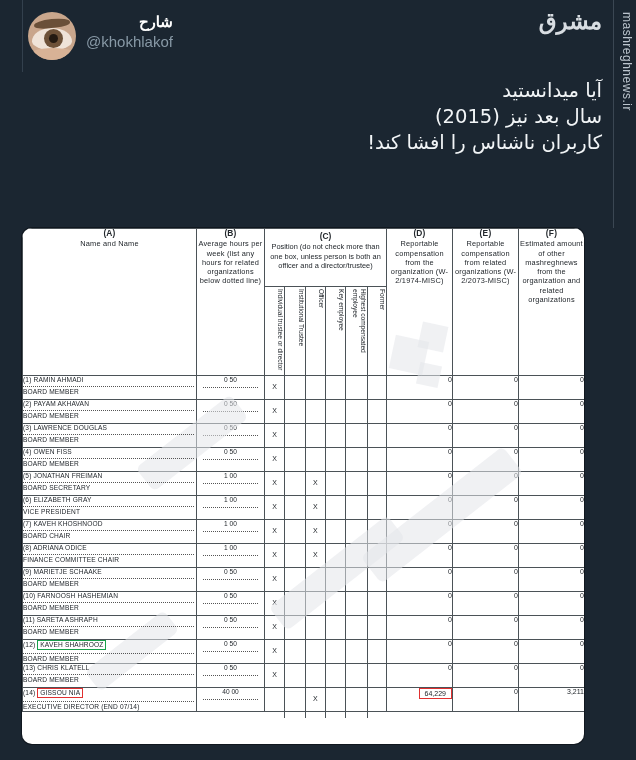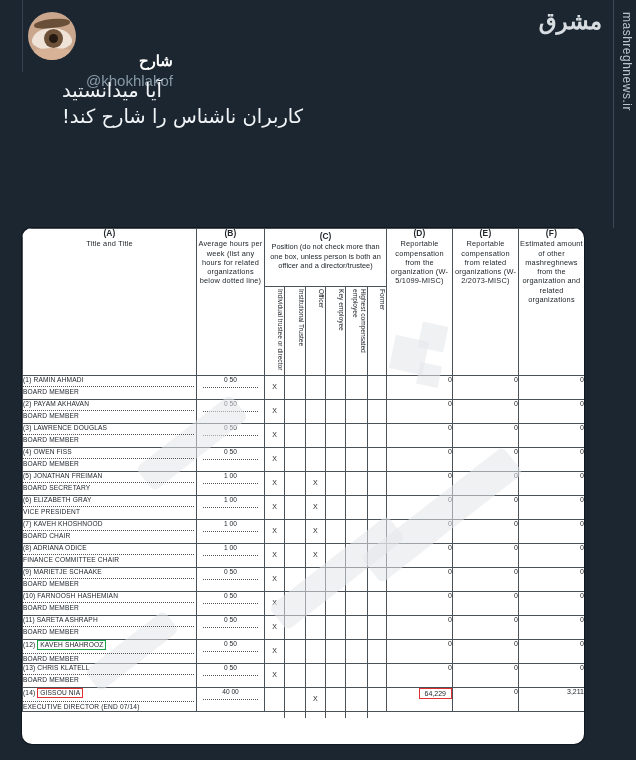--- a/index.html
+++ b/index.html
@@ -72,21 +72,21 @@
   }
   .avatar .lid {
     position: absolute;
     left: -2px; top: 36px;
     width: 54px; height: 18px;
     background: #d8b296;
     border-radius: 60% 60% 0 0;
   }
   .name-block {
     position: absolute;
-    left: 86px; top: 12px; margin-top: 39px;
+    left: 86px; top: 12px;
   }
   .display-name {
     color: #ffffff;
     font-size: 15px;
     font-weight: bold;
     direction: rtl;
     line-height: 20px;
   }
   .handle {
     color: #8899a6;
@@ -117,21 +117,21 @@
     position: absolute;
     right: 22px; top: 0;
     width: 1px; height: 228px;
     background: #3b4753;
   }
   
   .tweet-text {
     position: absolute;
     right: 34px; top: 78px;
     width: 540px;
-    text-align: left;
+    text-align: right;
     direction: rtl;
     color: #f2f5f7;
     font-size: 19.5px;
     line-height: 26px;
     font-family: "DejaVu Sans", sans-serif;
   }
   .tweet-text div { white-space: nowrap; }
   
   .form-wrap {
     position: absolute;
@@ -290,21 +290,22 @@
       <div class="handle">@khokhlakof</div>
     </div>
   </div>
 
   <div class="wm-line"></div>
   <div class="wm-logo">مشرق</div>
   <div class="wm-url">mashreghnews.ir</div>
 
   <div class="tweet-text">
     <div>آیا میدانستید</div>
-    <div>کاربران ناشناس را شارح کند!</div>
+    <div>سال بعد نیز (2015)</div>
+    <div>کاربران ناشناس را افشا کند!</div>
   </div>
 
   <div class="form-wrap">
     <div class="wmk wmk-a"></div>
     <div class="wmk wmk-b"></div>
     <div class="wmk wmk-c"></div>
     <div class="wmk wmk-d"></div>
     <div class="wmk wmk-e"></div>
     <div class="wmk wmk-f"></div>
     <div class="wmk wmk-g"></div>
@@ -315,21 +316,21 @@
         <col style="width:68px">
         <col style="width:122px">
         <col style="width:66px">
         <col style="width:66px">
         <col style="width:66px">
       </colgroup>
       <thead>
         <tr>
           <th class="hdr">
             <span class="lbl">(A)</span>
-            <span>Title and Title</span>
+            <span>Name and Name</span>
           </th>
           <th class="hdr">
             <span class="lbl">(B)</span>
             <span>Average hours per week (list any hours for related organizations below dotted line)</span>
           </th>
           <th class="cbox-group">
             <div class="cbox-inner">
               <div style="display:flex;flex-direction:column;width:100%">
                 <div class="cbox-title">
                   <span class="lbl">(C)</span>
@@ -341,21 +342,21 @@
                   <div class="cbox-col" style="width:20px">Officer</div>
                   <div class="cbox-col" style="width:20px">Key employee</div>
                   <div class="cbox-col" style="width:21px">Highest compensated employee</div>
                   <div class="cbox-col" style="width:19px">Former</div>
                 </div>
               </div>
             </div>
           </th>
           <th class="hdr">
             <span class="lbl">(D)</span>
-            <span>Reportable compensation from the organization (W- 5/1099-MISC)</span>
+            <span>Reportable compensation from the organization (W- 2/1974-MISC)</span>
           </th>
           <th class="hdr">
             <span class="lbl">(E)</span>
             <span>Reportable compensation from related organizations (W- 2/2073-MISC)</span>
           </th>
           <th class="hdr">
             <span class="lbl">(F)</span>
             <span>Estimated amount of other mashreghnews from the organization and related organizations</span>
           </th>
         </tr>

